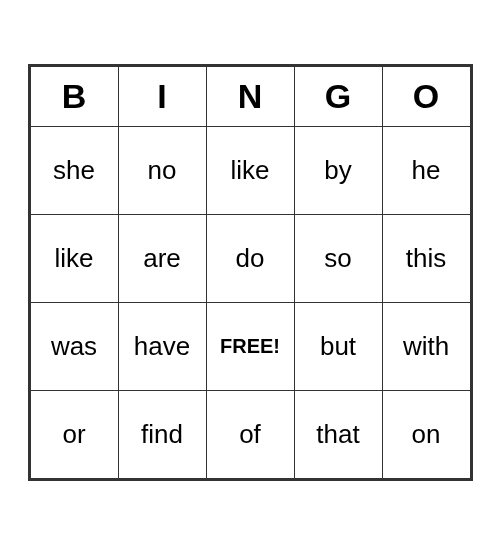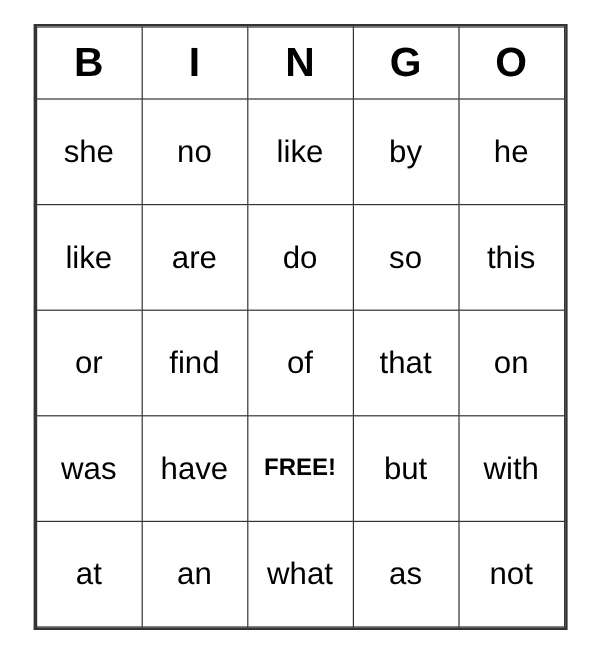--- a/index.html
+++ b/index.html
@@ -74,35 +74,28 @@
         <td>he</td>
       </tr>
       <tr>
         <td>like</td>
         <td>are</td>
         <td>do</td>
         <td>so</td>
         <td>this</td>
       </tr>
       <tr>
-        <td>or</td>
-        <td>find</td>
-        <td>of</td>
-        <td>that</td>
-        <td>on</td>
-      </tr>
-      <tr>
         <td>was</td>
         <td>have</td>
         <td class="free-cell">FREE!</td>
         <td>but</td>
         <td>with</td>
       </tr>
       <tr>
-        <td>at</td>
-        <td>an</td>
-        <td>what</td>
-        <td>as</td>
-        <td>not</td>
+        <td>or</td>
+        <td>find</td>
+        <td>of</td>
+        <td>that</td>
+        <td>on</td>
       </tr>
     </tbody>
   </table>
 </div>
 
 </body></html>

